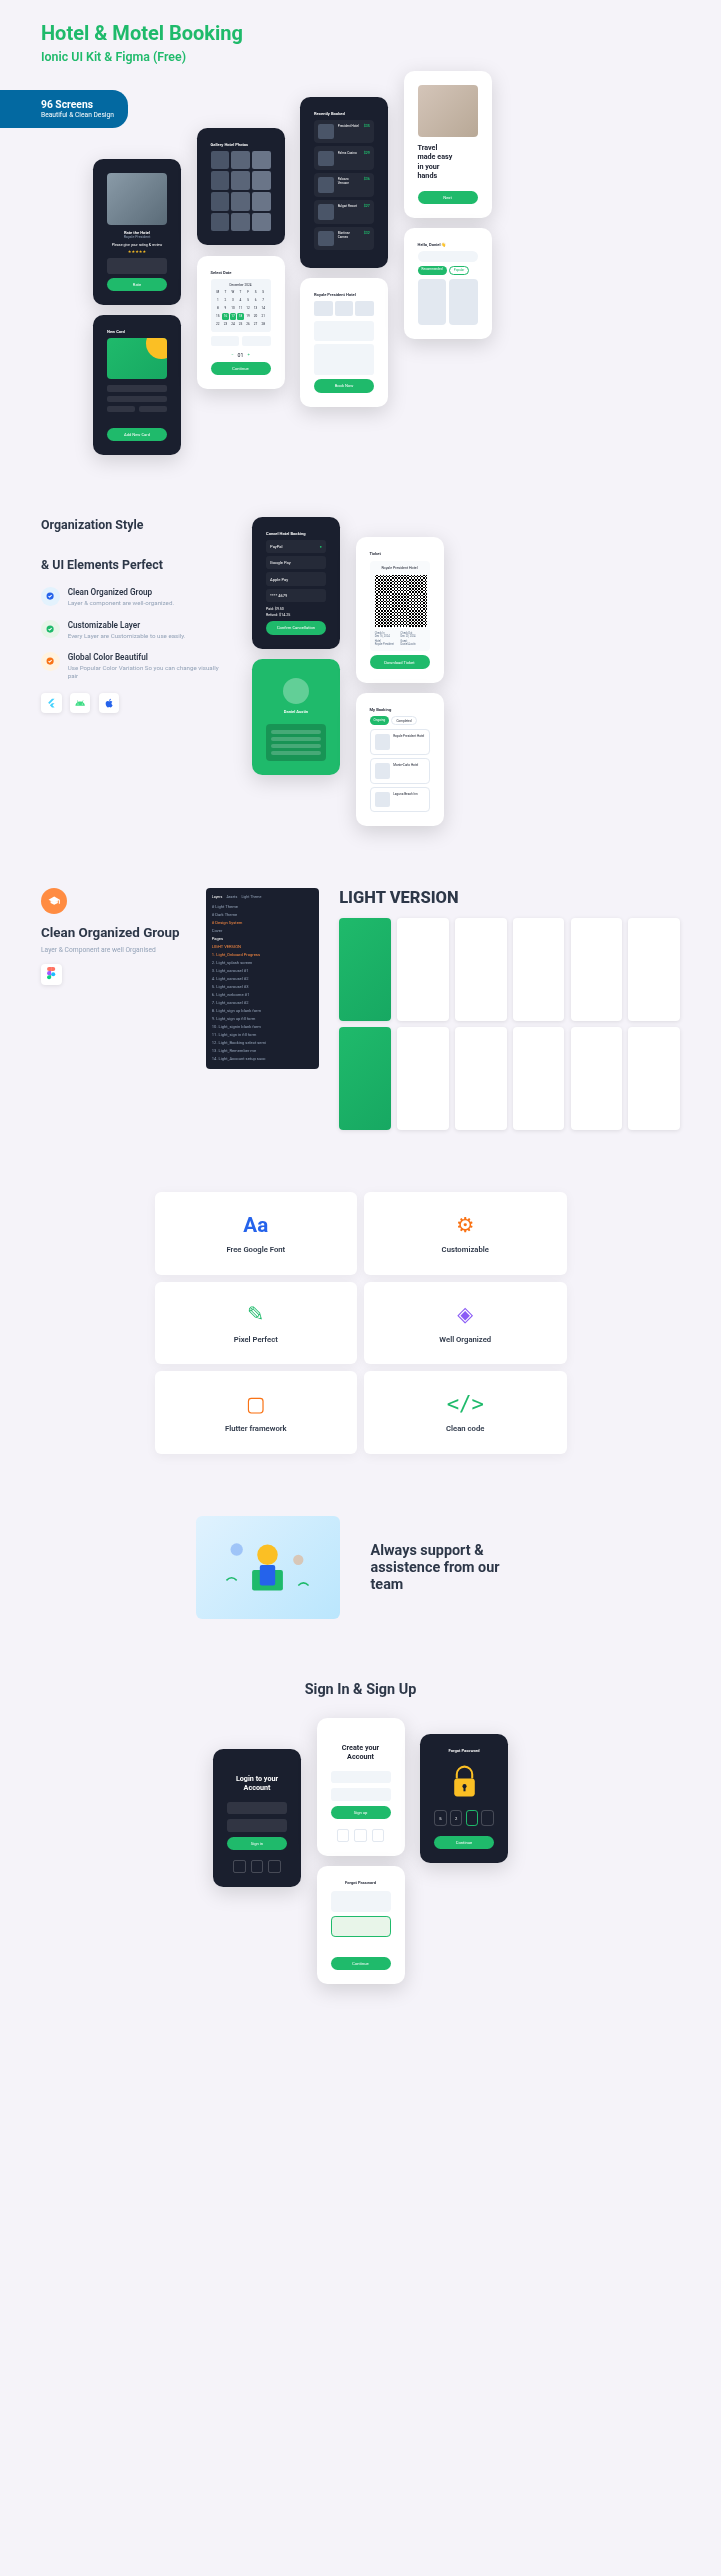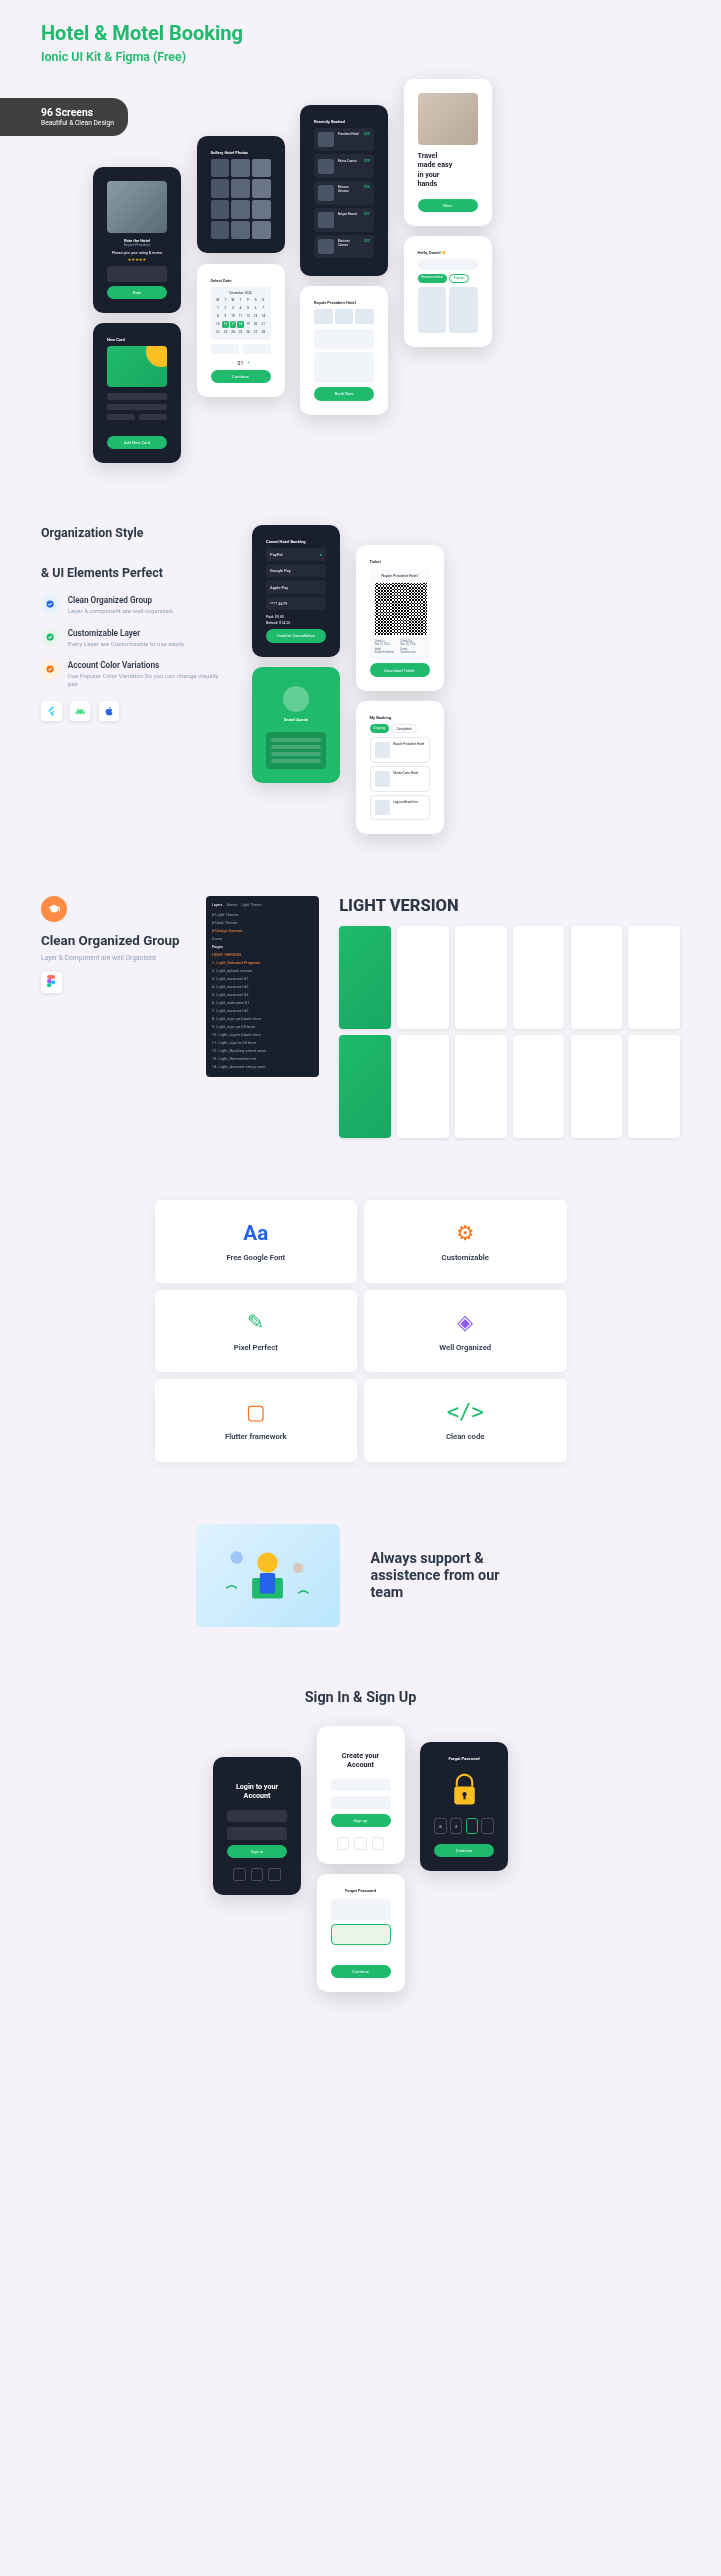--- a/index.html
+++ b/index.html
@@ -4,21 +4,21 @@
   <style>
     * { margin: 0; padding: 0; box-sizing: border-box; }
     body { font-family: -apple-system, BlinkMacSystemFont, 'Segoe UI', Roboto, sans-serif; background: #f5f3f9; width: 721px; }
     
     .container { width: 721px; padding: 20.6px 41px; }
     
     .header { margin-bottom: 15.5px; }
     .title { font-size: 20px; font-weight: 700; color: #1fba6b; margin-bottom: 4.1px; }
     .subtitle { font-size: 12.4px; font-weight: 600; color: #1fba6b; }
     
-    .badge { display: inline-block; background: #404040; color: white; padding: 8.2px 14.4px; border-radius: 0 15.5px 15.5px 0; margin-top: 19px; margin-left: -41px; padding-left: 41px; }
+    .badge { display: inline-block; background: #0369a1; color: white; padding: 8.2px 14.4px; border-radius: 0 15.5px 15.5px 0; margin-top: 11px; margin-left: -41px; padding-left: 41px; }
     .badge-title { font-size: 10.3px; font-weight: 700; }
     .badge-sub { font-size: 6.7px; }
     .phone { width: 88px; border-radius: 10.3px; overflow: hidden; box-shadow: 0 5.2px 20.6px rgba(0,0,0,0.15); }
     .phone-dark { background: #1a1f2e; color: white; }
     .phone-light { background: white; color: #1a1f2e; }
     .phone-content { padding: 14px; font-size: 4.1px; }
     .phone-img { width: 100%; height: 52px; background: linear-gradient(135deg, #8a9ba8, #5a6b78); border-radius: 4.1px; }
     .phone-btn { background: #1fba6b; color: white; padding: 4.1px; border-radius: 10.3px; text-align: center; margin-top: 4.1px; font-size: 4.1px; }
     
     .section { margin: 62px 0; }
@@ -324,21 +324,21 @@
           </div>
         </div>
         <div class="feature-item">
           <div class="feature-icon feature-icon-orange">
               <svg width="8.2" height="8.2" viewBox="0 0 16 16">
                 <circle cx="8" cy="8" r="7" fill="#f97316"></circle>
                 <path d="M5 8l2 2 4-4" stroke="white" stroke-width="2" fill="none"></path>
               </svg>
             </div>
           <div>
-            <div class="feature-title">Account Color Variations</div>
+            <div class="feature-title">Global Color Beautiful</div>
             <div class="feature-desc">Use Popular Color Variation So you can change visually pair</div>
           </div>
         </div>
       </div>
 
       <div class="platform-icons">
         <div class="platform-icon">
             <svg width="10.3" height="10.3" viewBox="0 0 24 24">
               <path fill="#44d1fd" d="M14 2l-9 9 3 3L20 2h-6zm0 10l-5 5 5 5h6l-5-5 5-5h-6z"></path>
             </svg>

